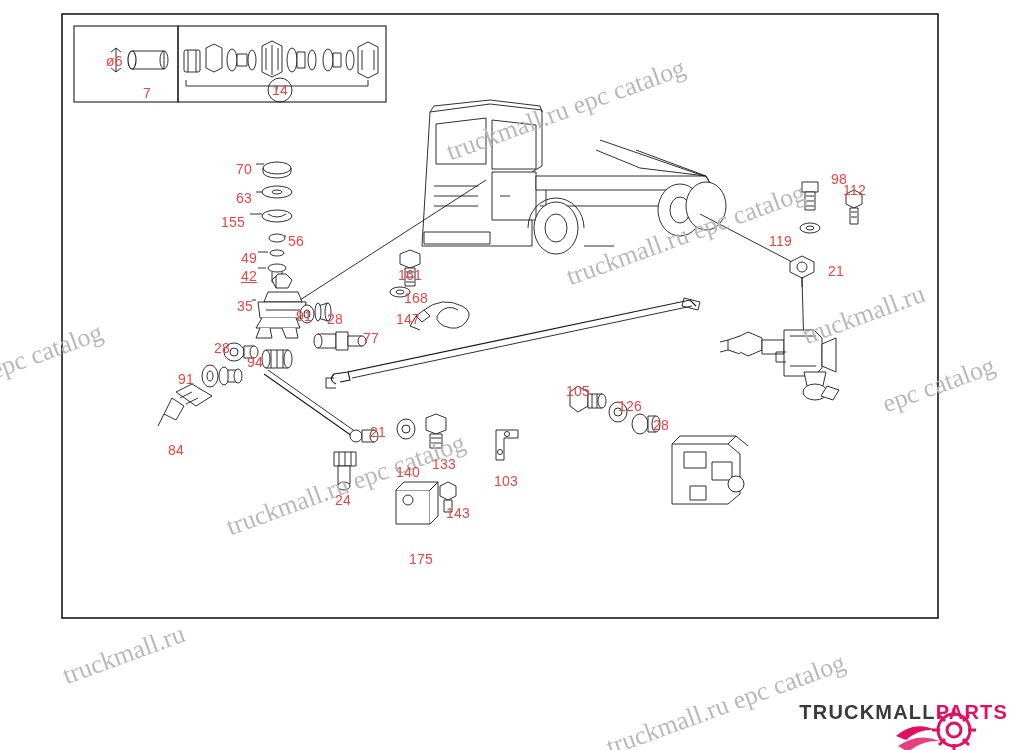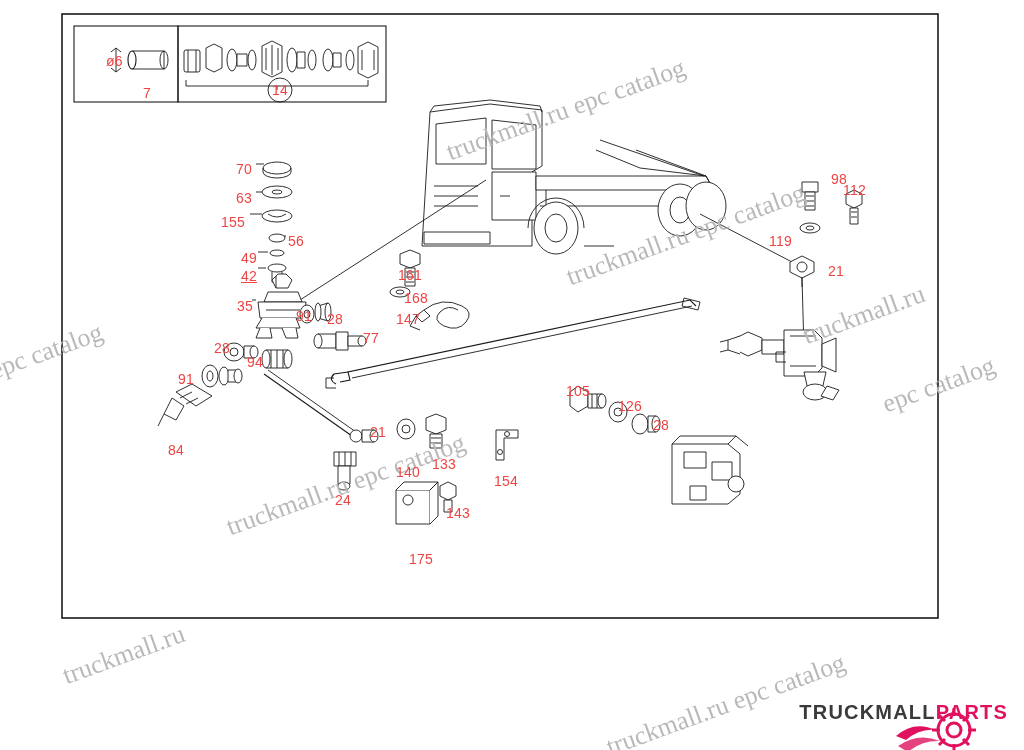--- a/index.html
+++ b/index.html
@@ -360,21 +360,21 @@
       <div class="callout" style="left: 352px; top: 267px; margin-left: 46px;">161</div>
       <div class="callout" style="left: 372px; top: 290px; margin-left: 32px;">168</div>
       <div class="callout" style="left: 214px; top: 340px;">28</div>
       <div class="callout" style="left: 247px; top: 354px;">94</div>
       <div class="callout" style="left: 178px; top: 371px;">91</div>
       <div class="callout" style="left: 168px; top: 442px;">84</div>
       <div class="callout" style="left: 370px; top: 424px;">21</div>
       <div class="callout" style="left: 396px; top: 464px;">140</div>
       <div class="callout" style="left: 432px; top: 456px;">133</div>
       <div class="callout" style="left: 327px; top: 492px; margin-left: 8px;">24</div>
-      <div class="callout" style="left: 494px; top: 473px;">154</div>
+      <div class="callout" style="left: 494px; top: 473px;">103</div>
       <div class="callout" style="left: 446px; top: 505px;">143</div>
       <div class="callout" style="left: 409px; top: 551px;">175</div>
       <div class="callout" style="left: 566px; top: 383px;">105</div>
       <div class="callout" style="left: 618px; top: 398px; text-align: right;">126</div>
       <div class="callout" style="left: 653px; top: 417px;">28</div>
       <div class="callout" style="left: 806px; top: 171px; margin-left: 25px;">98</div>
       <div class="callout" style="left: 843px; top: 182px;">112</div>
       <div class="callout" style="left: 769px; top: 233px;">119</div>
       <div class="callout" style="left: 828px; top: 263px;">21</div>
     </div>

